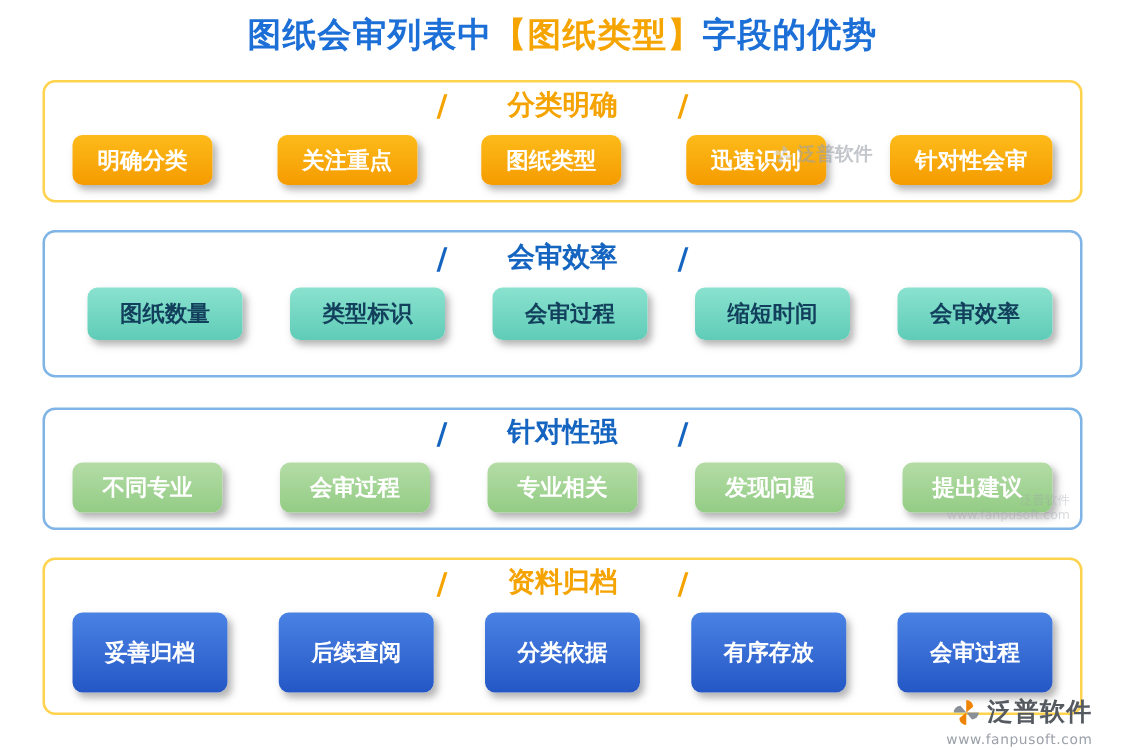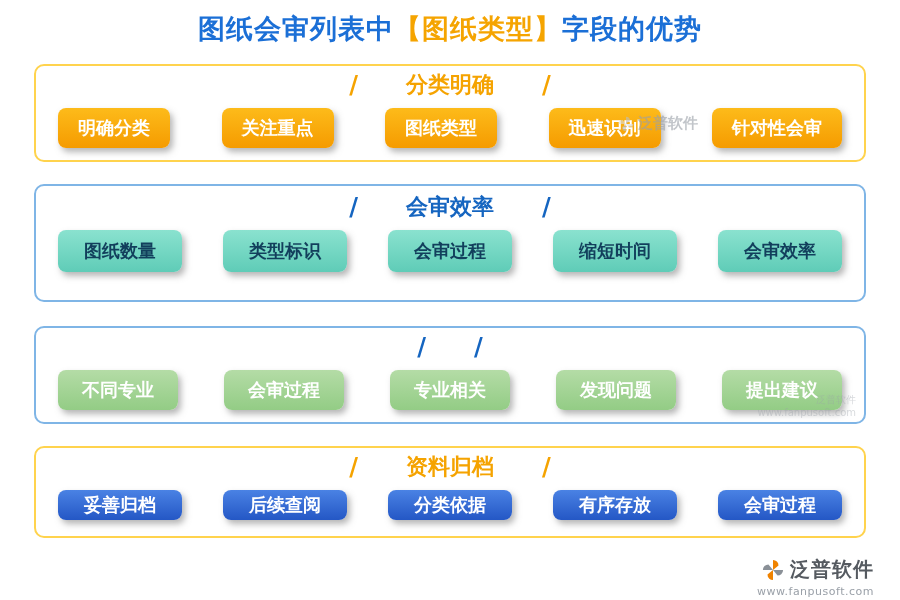--- a/index.html
+++ b/index.html
@@ -57,23 +57,23 @@
   .chip {
     display: inline-block;
     padding: 8px 20px;
     border-radius: 8px;
     font-size: 18px;
     font-weight: bold;
     white-space: nowrap;
     box-shadow: 3px 4px 6px rgba(110,110,110,.5);
   }
   .sec1 .chip { background: linear-gradient(180deg,#fdbb1a,#f59b00); color: #ffffff; }
-  .sec2 .chip { background: linear-gradient(180deg,#8ae2cf,#5fccb7); color: #123f5c; padding: 9px 26px; }
+  .sec2 .chip { background: linear-gradient(180deg,#8ae2cf,#5fccb7); color: #123f5c; padding: 9px 26px; margin-left: 12px; }
   .sec3 .chip { background: linear-gradient(180deg,#b4dca6,#93cc85); color: #ffffff; padding: 8px 24px; }
-  .sec4 .chip { background: linear-gradient(180deg,#4a82e4,#2457c5); color: #ffffff; padding: 3px 26px; }
+  .sec4 .chip { background: linear-gradient(180deg,#4a82e4,#2457c5); color: #ffffff; padding: 20px 26px; }
 
   
   .wm {
     position: absolute;
     display: flex;
     align-items: center;
     gap: 4px;
     color: #9aa0a8;
     pointer-events: none;
   }
@@ -137,20 +137,21 @@
       <span class="chip">类型标识</span>
       <span class="chip">会审过程</span>
       <span class="chip">缩短时间</span>
       <span class="chip">会审效率</span>
     </div>
   </section>
 
   <section class="sec sec3">
     <div class="heading a-blue">
       <span class="slash">/</span>
+      <span class="htext">针对性强</span>
       <span class="slash">/</span>
     </div>
     <div class="chips">
       <span class="chip">不同专业</span>
       <span class="chip">会审过程</span>
       <span class="chip">专业相关</span>
       <span class="chip">发现问题</span>
       <span class="chip">提出建议</span>
     </div>
     <div class="wm wm2">

